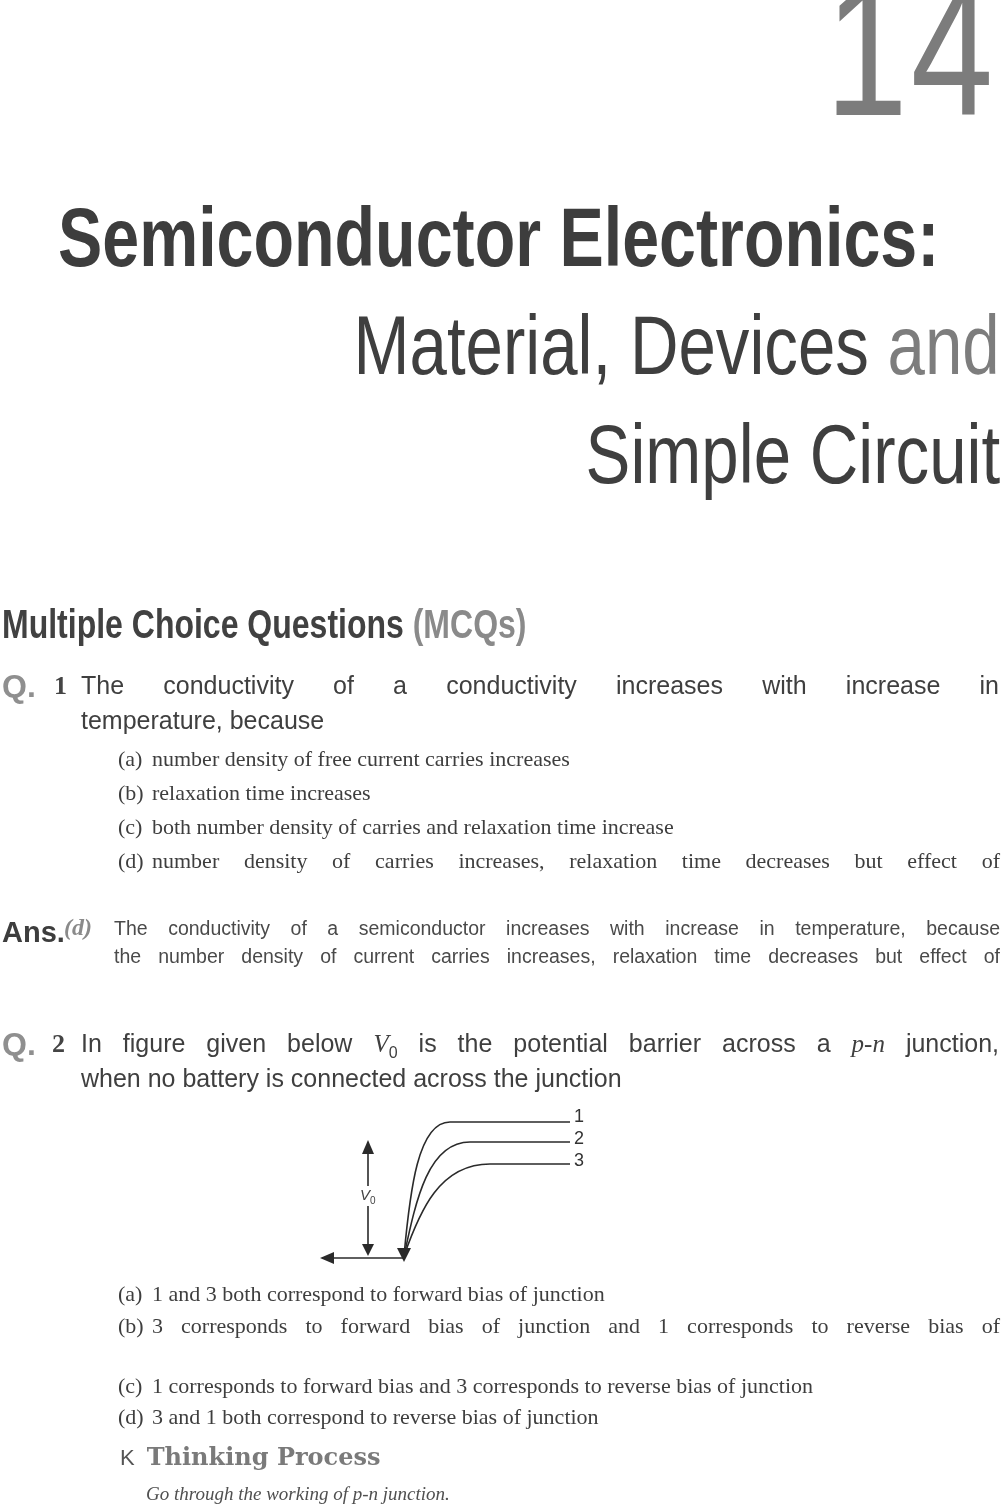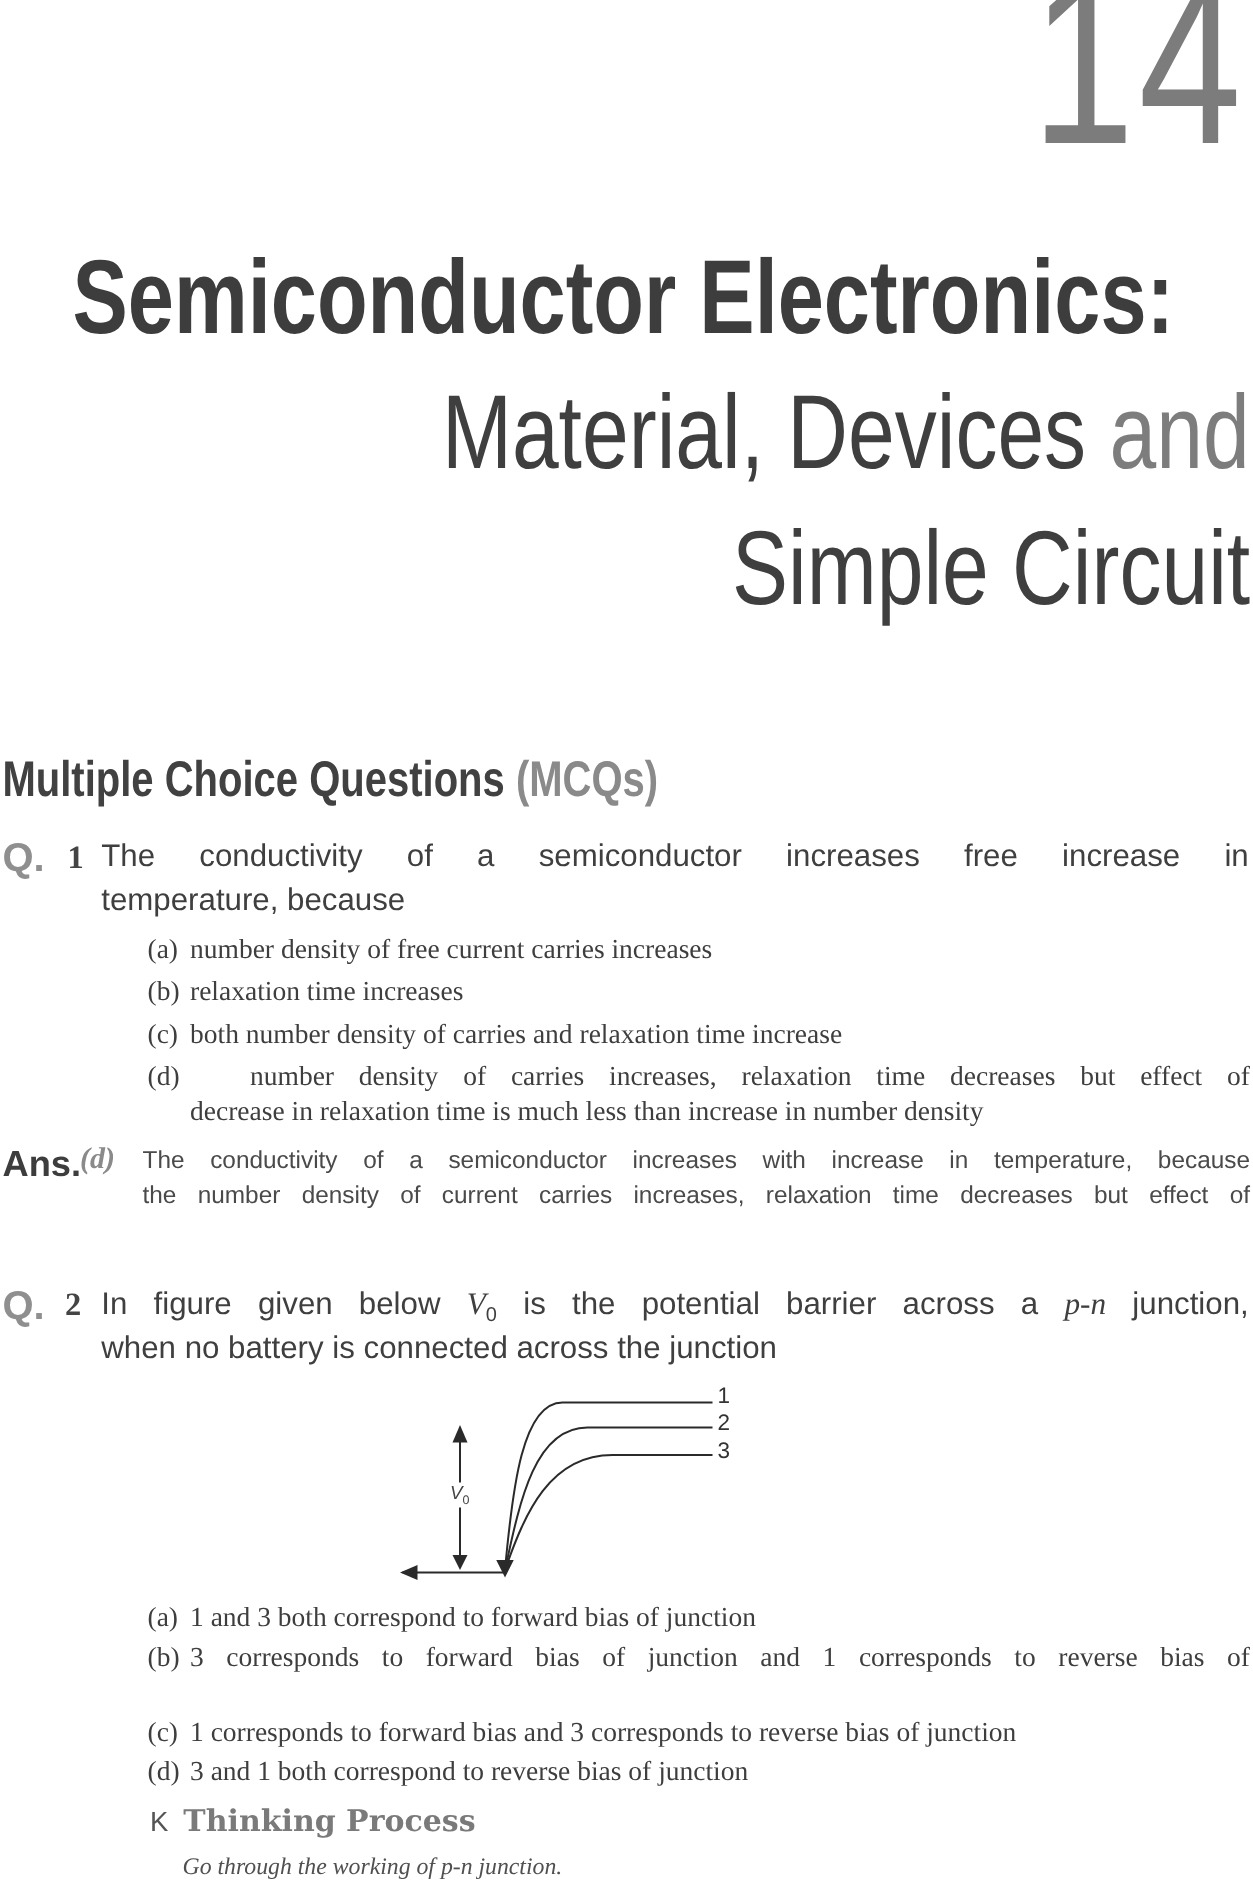--- a/index.html
+++ b/index.html
@@ -31,21 +31,21 @@
   .qmark { font-family: "Liberation Sans", sans-serif; font-weight: bold; font-size: 32px; color: #8f8f8f; }
   .qnum { font-family: "Liberation Serif", serif; font-weight: bold; font-size: 26px; color: #444; }
   .qtext {
     font-family: "Liberation Sans", sans-serif; font-size: 25px; color: #3f3f3f; line-height: 35px;
   }
   .qtext-justify { text-align: justify; text-align-last: justify; }
   .opt {
     font-family: "Liberation Serif", serif; font-size: 22px; color: #3e3e3e; line-height: 28px;
   }
   .opt .lbl { display: inline-block; width: 34px; }
-  .opt-justify { text-align: justify; margin-left: 48px; }
+  .opt-justify { text-align: justify; }
   .ans-label { font-family: "Liberation Sans", sans-serif; font-weight: bold; font-size: 29px; color: #3d3d3d; }
   .ans-choice { font-family: "Liberation Serif", serif; font-style: italic; font-weight: bold; font-size: 24px; color: #8a8a8a; }
   .ans-text { font-family: "Liberation Sans", sans-serif; font-size: 19.5px; color: #4a4a4a; line-height: 28px; text-align: justify; }
   .tp-heading { font-family: "DejaVu Serif", serif; font-weight: bold; font-size: 24px; color: #7a7a7a; }
   .tp-bullet { font-family: "Liberation Sans", sans-serif; font-size: 22px; color: #555; }
   .tp-text { font-family: "Liberation Serif", serif; font-style: italic; font-size: 19px; color: #505050; }
   .fig-label { font-family: "Liberation Sans", sans-serif; font-size: 18px; color: #333; }
   i.var { font-family: "Liberation Serif", serif; font-style: italic; }
 </style>
 </head>
@@ -54,33 +54,32 @@
 <div class="abs chapter-num">14</div>
 <div class="abs title-line1">Semiconductor Electronics:</div>
 <div class="abs title-line2"><span>Material, Devices</span> <span class="and">and</span></div>
 <div class="abs title-line3">Simple Circuit</div>
 
 <div class="abs section-heading"><span>Multiple Choice Questions</span> <span class="mcq">(MCQs)</span></div>
 
 <div class="abs" style="left:2px; top:668px; width:998px;">
   <div class="abs" style="left:0; top:0;"><span class="qmark">Q.</span></div>
   <div class="abs" style="left:52px; top:3px;"><span class="qnum">1</span></div>
-  <div class="abs qtext qtext-justify" style="left:79px; top:0; width:918px;">The conductivity of a semiconductor increases free increase in</div>
+  <div class="abs qtext qtext-justify" style="left:79px; top:0; width:918px;">The conductivity of a conductivity increases with increase in</div>
   <div class="abs qtext" style="left:79px; top:35px;">temperature, because</div>
 </div>
 
 <div class="abs opt" style="left:118px; top:745px;"><span class="lbl">(a)</span><span>number density of free current carries increases</span></div>
 <div class="abs opt" style="left:118px; top:779px;"><span class="lbl">(b)</span><span>relaxation time increases</span></div>
 <div class="abs opt" style="left:118px; top:813px;"><span class="lbl">(c)</span><span>both number density of carries and relaxation time increase</span></div>
 <div class="abs opt" style="left:118px; top:847px; width:882px;">
   <div style="display:flex;">
       <span class="lbl">(d)</span>
       <span class="opt-justify" style="flex:1; text-align-last:justify;">number density of carries increases, relaxation time decreases but effect of</span>
     </div>
-  <div style="padding-left:34px;">decrease in relaxation time is much less than increase in number density</div>
 </div>
 
 <div class="abs" style="left:2px; top:914px; width:998px;">
   <span class="abs ans-label" style="left:0; top:2px;">Ans.</span>
   <span class="abs ans-choice" style="left:62px; top:0;">(d)</span>
   <div class="abs ans-text" style="left:112px; top:0; width:886px;">
     <div style="text-align-last:justify;">The conductivity of a semiconductor increases with increase in temperature, because</div>
     <div style="text-align-last:justify;">the number density of current carries increases, relaxation time decreases but effect of</div>
   </div>
 </div>

